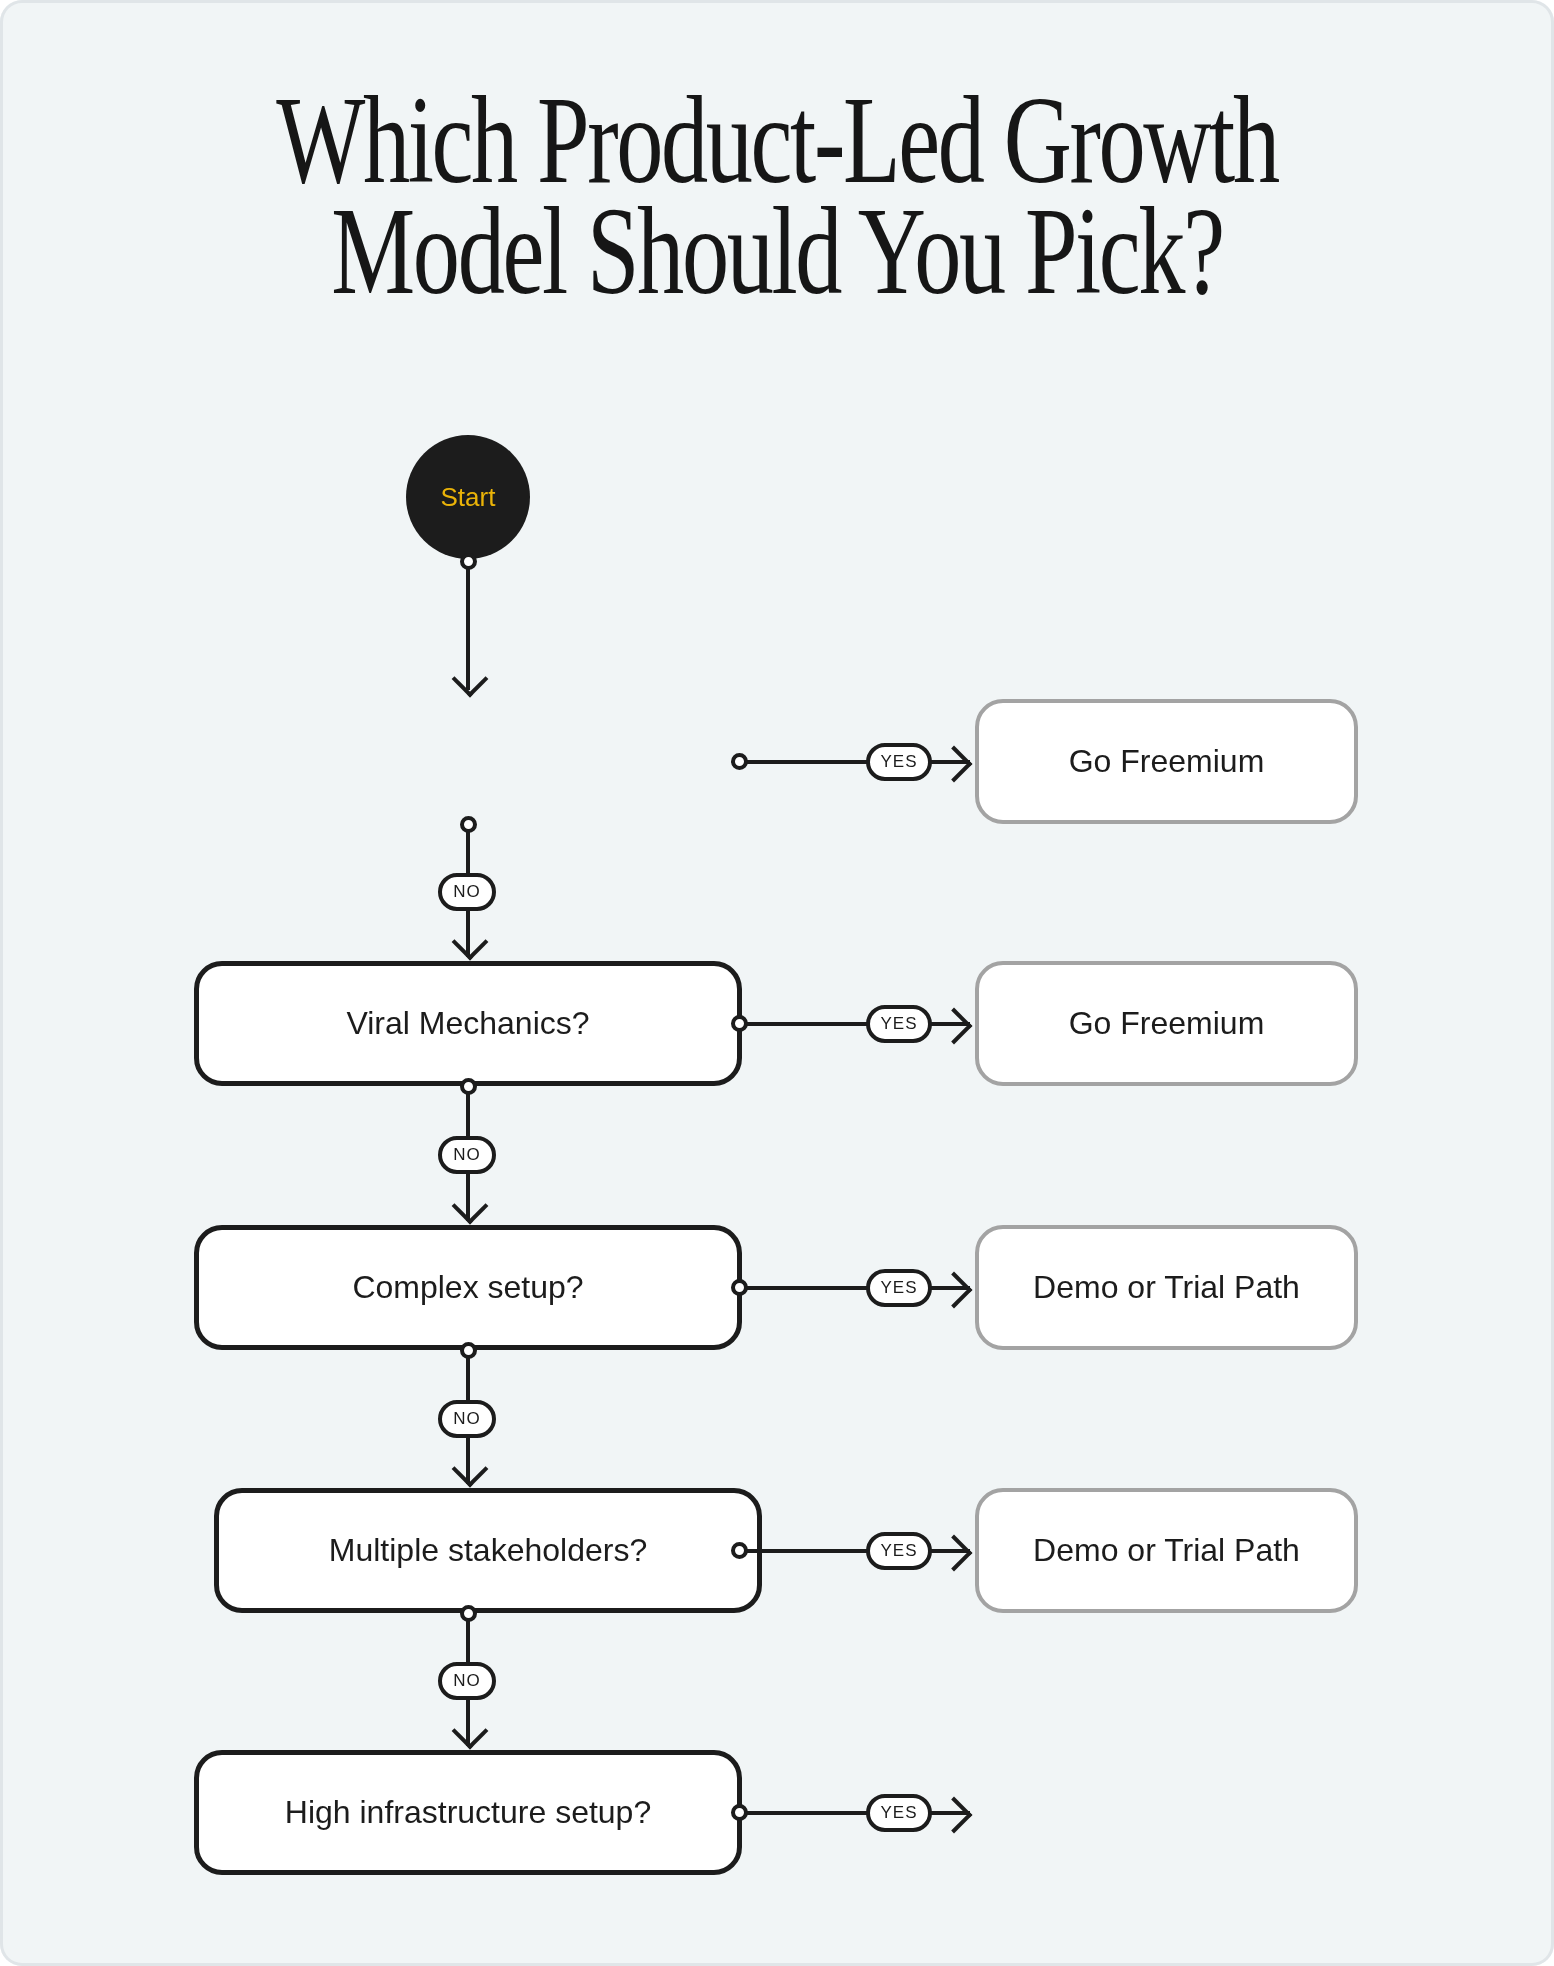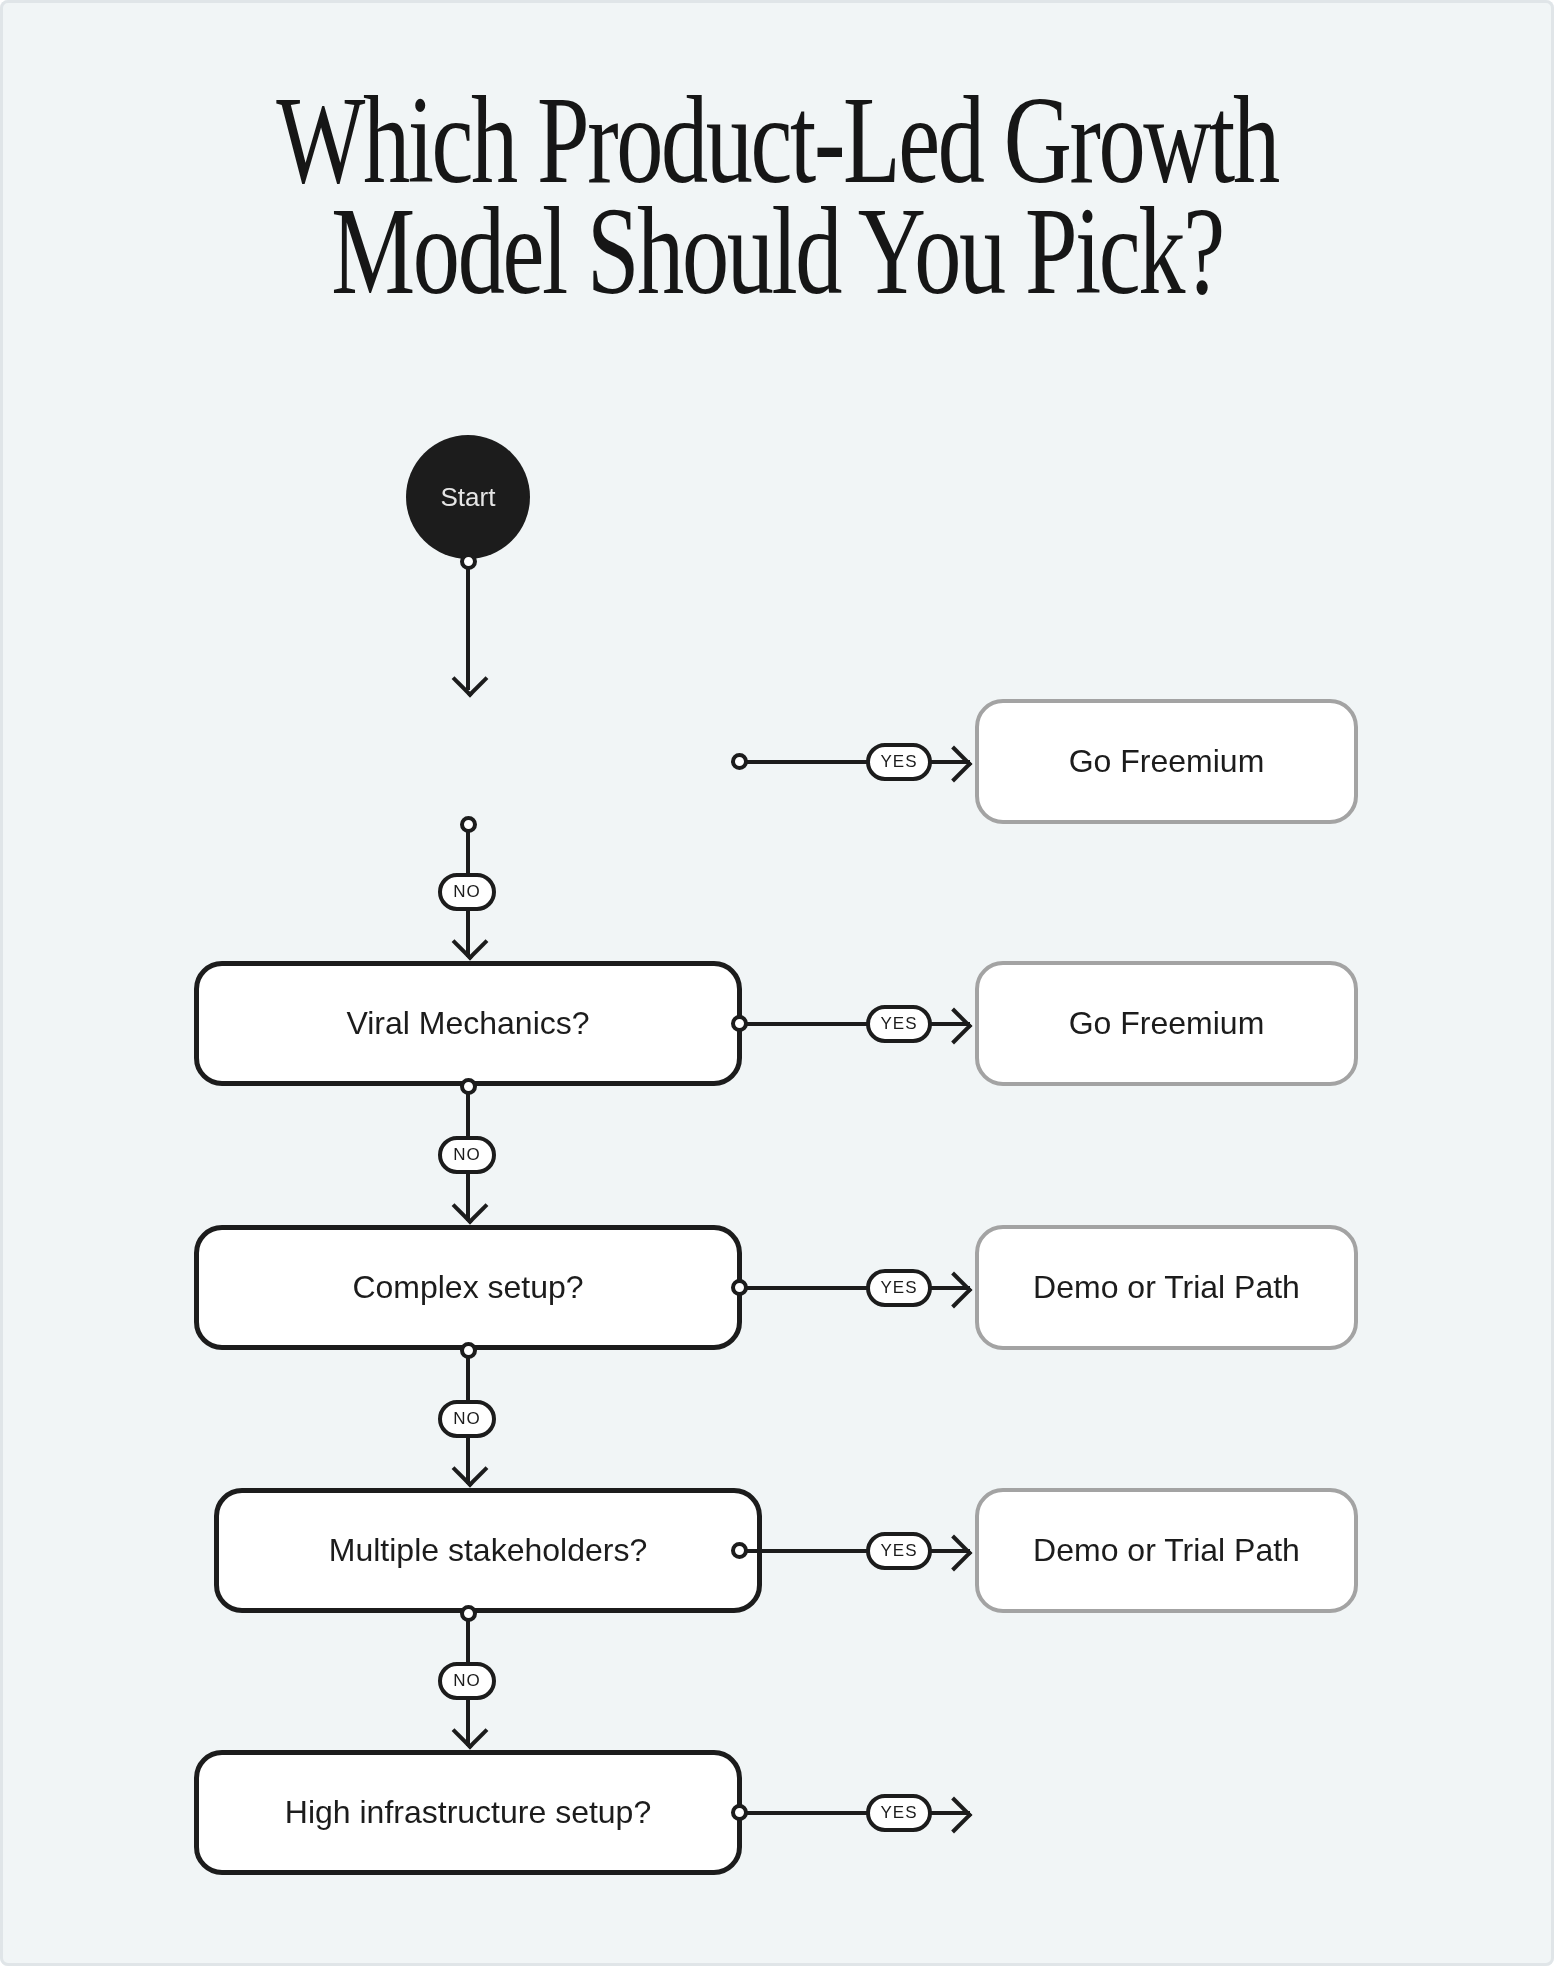--- a/index.html
+++ b/index.html
@@ -1,21 +1,21 @@
 <!DOCTYPE html>
 <html><head>
 <meta charset="utf-8">
 <style>
   html, body { margin: 0; padding: 0; background: #ffffff; }
   .canvas {
     position: relative;
     width: 1554px;
     height: 1966px;
     background: #f1f5f6;
-    border-radius: 8px;
+    border-radius: 22px;
     box-shadow: inset 0 0 0 3px #e0e5e8;
     overflow: hidden;
     font-family: "Liberation Sans", sans-serif;
     color: #1c1c1c;
   }
 
   
   .title {
     position: absolute;
     top: 86px;
@@ -35,21 +35,21 @@
 
   
   .start-node {
     position: absolute;
     left: 406px; top: 435px;
     width: 124px; height: 124px;
     background: #1c1c1c;
     border-radius: 50%;
     display: flex; align-items: center; justify-content: center;
   }
-  .start-label { color: #e5e5e5; font-size: 26px; }
+  .start-label { color: #eab308; font-size: 26px; }
 
   
   .decision-box {
     position: absolute;
     left: 194px;
     width: 548px; height: 125px;
     background: #ffffff;
     border: 5px solid #1c1c1c;
     border-radius: 28px;
     box-sizing: border-box;

